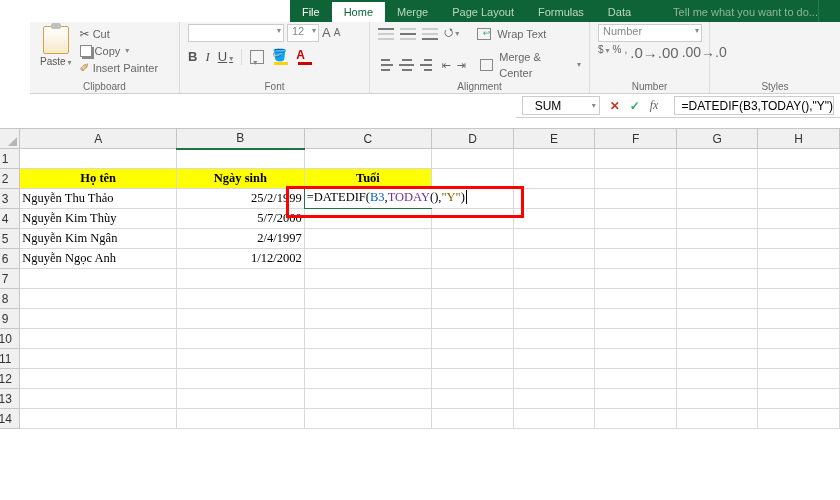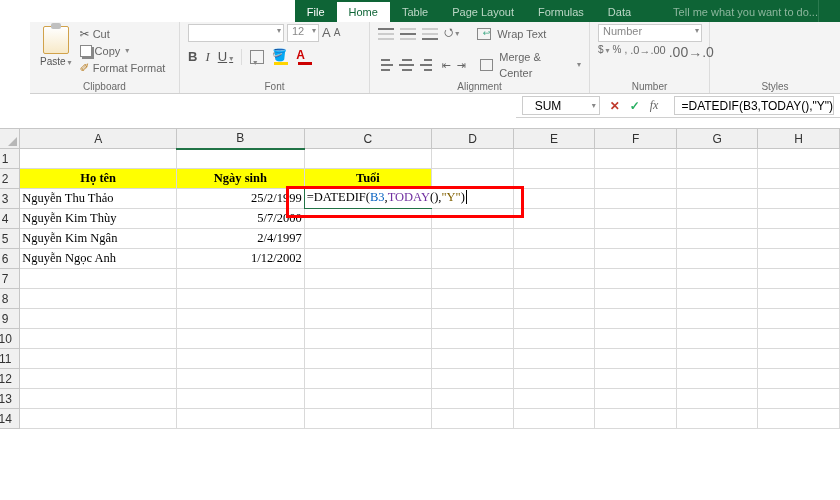--- a/index.html
+++ b/index.html
@@ -115,21 +115,21 @@
   th.rowact{background:#d9d9d9;}
 </style>
 </head>
 <body>
 
 <div class="app">
 
   <div class="topbar">
     <div class="tab file">File</div>
     <div class="tab active">Home</div>
-    <div class="tab dim">Table</div>
+    <div class="tab dim">Merge</div>
     <div class="tab dim">Page Layout</div>
     <div class="tab dim">Formulas</div>
     <div class="tab dim">Data</div>
     <div class="tellme">Tell me what you want to do...</div>
     <div class="sharebox"></div>
   </div>
 
   <div class="ribbon">
 
     <div class="group" style="width:150px">
@@ -142,21 +142,21 @@
           <div class="mini">
               <span class="cut-icon">✂</span>
               <span>Cut</span>
             </div>
           <div class="mini ddarrow">
               <span class="copy-icon ico"></span>
               <span>Copy</span>
             </div>
           <div class="mini">
               <span class="brush-icon">✐</span>
-              <span>Format Format</span>
+              <span>Insert Painter</span>
             </div>
         </div>
       </div>
       <div class="group-label">Clipboard</div>
     </div>
 
     <div class="group" style="width:190px">
       <div class="row" style="gap:3px;">
         <div class="sel" style="width:96px"></div>
         <div class="sel" style="width:32px">12</div>
@@ -221,21 +221,21 @@
       </div>
       <div class="group-label">Alignment</div>
     </div>
 
     <div class="group" style="width:120px">
       <div class="sel" style="width:104px">Number</div>
       <div class="numbtns">
         <span class="nbtn ddarrow">$</span>
         <span class="nbtn">%</span>
         <span class="nbtn">,</span>
-        <span class="nbtn" style="font-size:11px">.0→.00</span>
+        <span class="nbtn" style="font-size:15px">.0→.00</span>
         <span class="nbtn" style="font-size:14px">.00→.0</span>
       </div>
       <div class="group-label">Number</div>
     </div>
 
     <div class="group" style="width:130px;border-right:none;">
       <div class="group-label">Styles</div>
     </div>
   </div>
 

